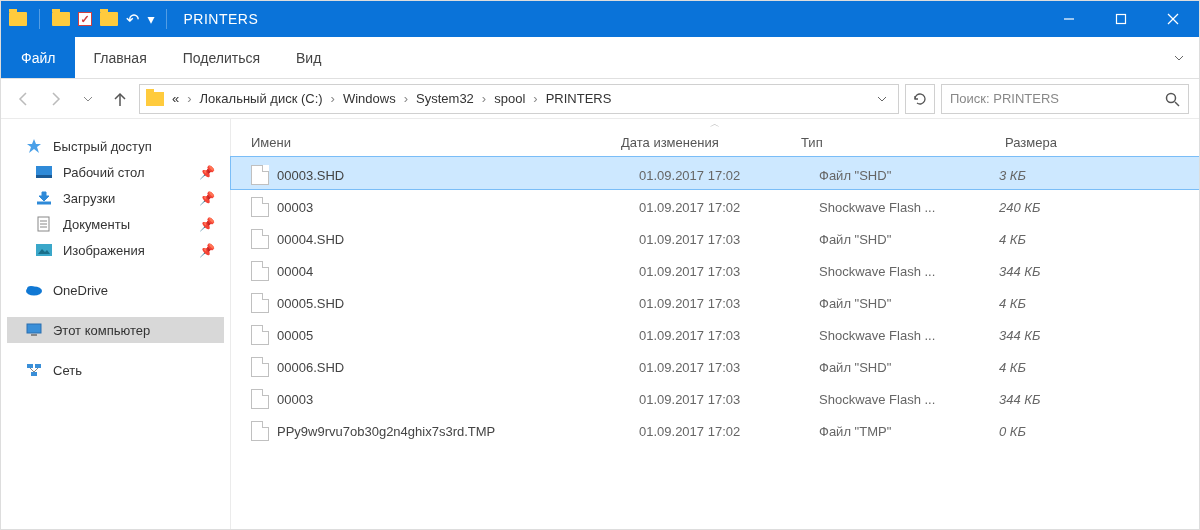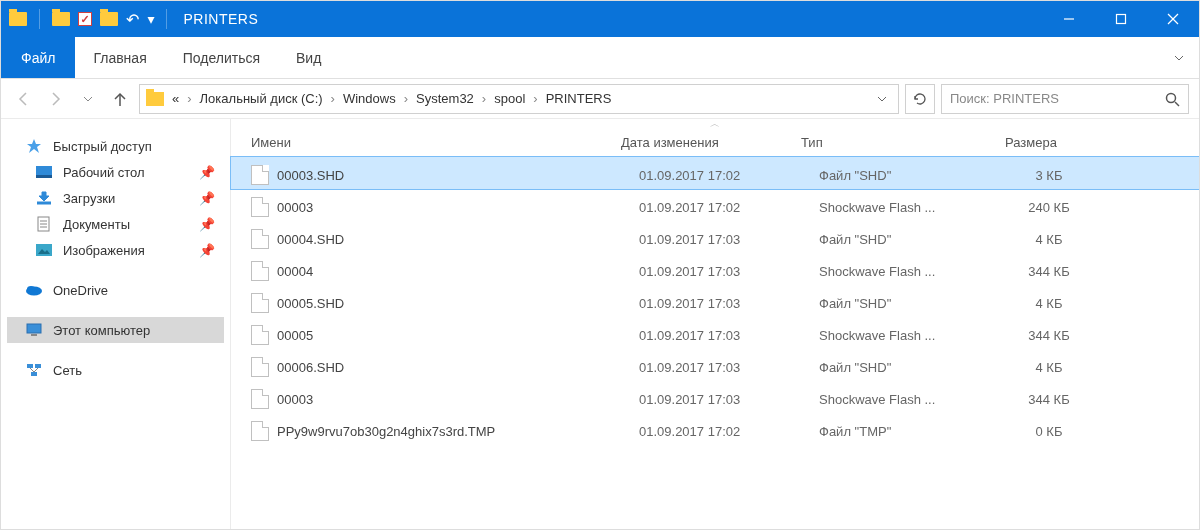--- a/index.html
+++ b/index.html
@@ -43,21 +43,21 @@
   .col-date { width:180px;}
   .col-type { width:180px;}
   .col-size { width:120px; text-align:center; padding-right:20px;}
   .row { display:flex; align-items:center; padding:8px 0 4px 20px; color:#444;}
   .row.selected { background:#cde8ff; outline:1px solid #7abdf7;}
   .row .fileicon { width:18px; height:20px; margin-right:8px; border:1px solid #c0c0c0; background:#fff; position:relative;}
   .row .fileicon::before { content:""; position:absolute; top:-1px; right:-1px; width:6px; height:6px; background:#fff; border-left:1px solid #c0c0c0; border-bottom:1px solid #c0c0c0;}
   .row .name { flex:0 0 342px;}
   .row .date { flex:0 0 180px; color:#666;margin-left:20px;}
   .row .type { flex:0 0 180px; color:#666; white-space:nowrap; overflow:hidden; text-overflow:ellipsis;}
-  .row .size { flex:0 0 120px; text-align:center; padding-right:20px; color:#666;}
+  .row .size { flex:0 0 120px; text-align:left; padding-right:20px; color:#666;font-style:italic;}
   .check { width:14px; height:14px; border:1.5px solid #fff; background:#fff; display:inline-flex; align-items:center; justify-content:center;}
   .check.red { border-color:#d04040;}
   .check.red::after{ content:"✓"; color:#d04040; font-size:11px; font-weight:bold;}
   svg { display:block;}
 </style>
 </head>
 <body>
 
 <div class="titlebar">
   <div class="qat">

